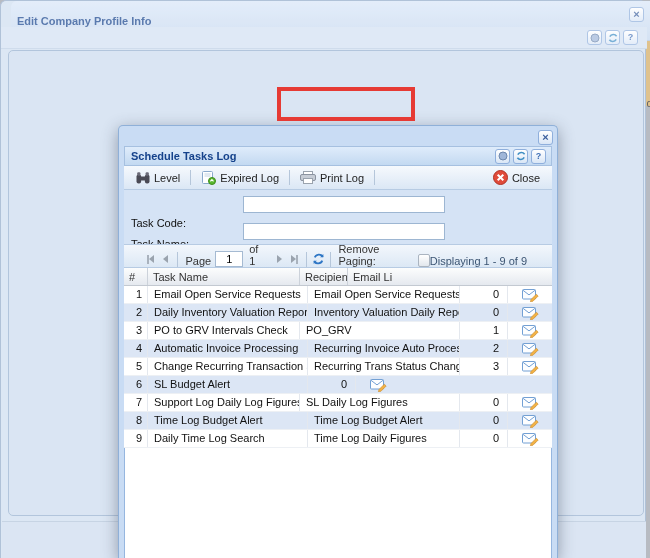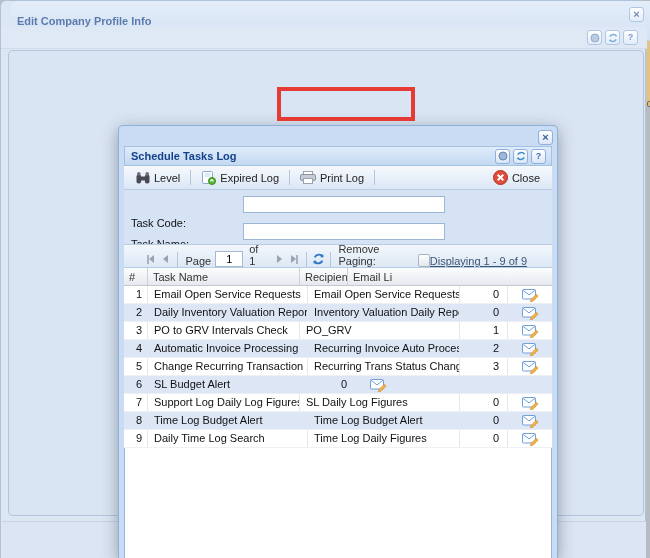--- a/index.html
+++ b/index.html
@@ -90,21 +90,21 @@
   .dc1 { width:24px; } .dc2 { width:160px; } .dc3 { width:152px; } .dc4 { width:48px; } .dc5 { width:44px; border-right:none !important; }
   #dlg-rows { left:124px; top:286px; width:428px; height:162px; z-index:52; }
   .drow { display:flex; height:18px; line-height:17px; border-bottom:1px solid #edf0f4; background:#fff; color:#111; }
   .drow.alt { background:#dce6f5; }
   .drow .cell { border-right:1px solid #e4e8ee; white-space:nowrap; overflow:hidden; }
   .drow .c-n { width:24px; text-align:right; padding-right:5px; }
   .drow .c-code { width:160px; padding-left:6px; }
   .drow .c-name { width:152px; padding-left:6px; }
   .drow .c-rec { width:48px; text-align:right; padding-right:8px; }
   .drow .c-mail { width:44px; display:flex; align-items:center; justify-content:center; border-right:none; }
-  .displaying { margin-left:auto; color:#3c5573; padding-right:6px; white-space:nowrap;text-decoration:underline; }
+  .displaying { margin-left:auto; color:#3c5573; padding-right:6px; white-space:nowrap; }
 </style>
 </head>
 <body>
 
 <div id="screen">
   <div class="abs" id="tan-strip"></div>
 
   <div class="abs" id="win1">
     <div class="abs" id="win1-title">
       <span class="hdr-title">Edit Company Profile Info</span>

